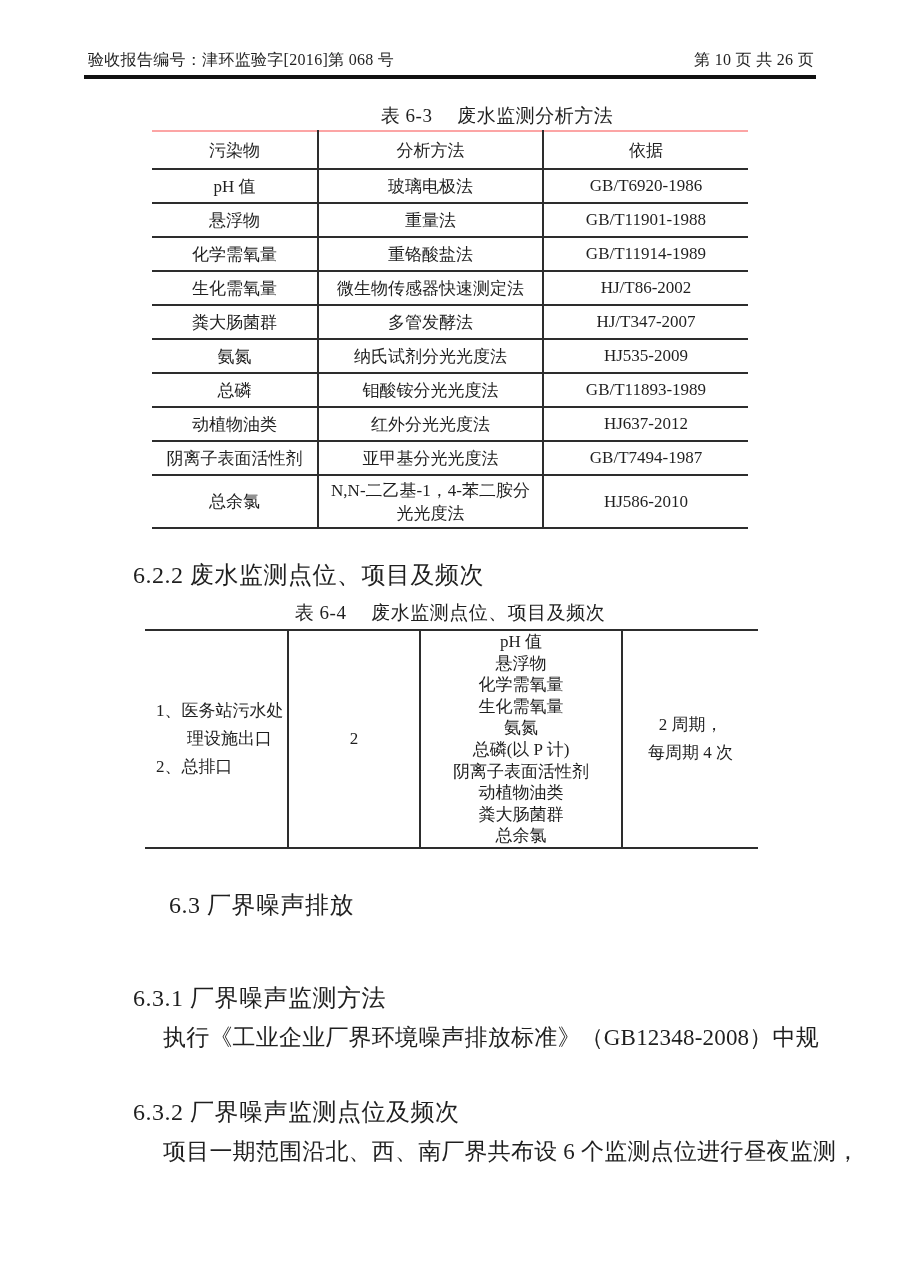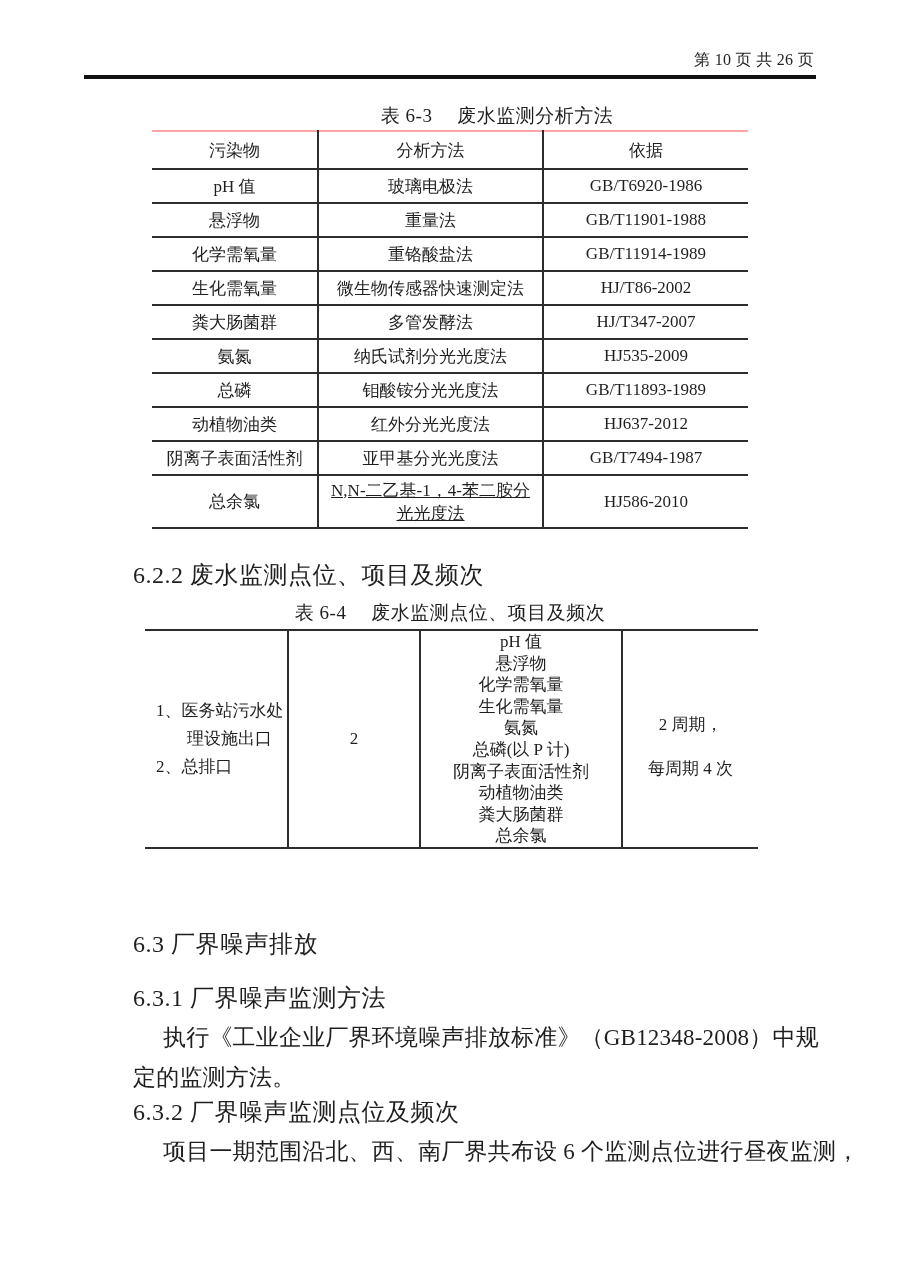--- a/index.html
+++ b/index.html
@@ -20,49 +20,50 @@
   table{border-collapse:collapse;table-layout:fixed;position:absolute;}
   td{text-align:center;vertical-align:middle;font-size:17px;padding:0 3px;overflow:hidden;}
   .t1{left:152px;top:130px;width:596px;}
   .t1 col.c1{width:166px;}.t1 col.c2{width:225px;}.t1 col.c3{width:205px;}
   .t1 td{border-bottom:2px solid #2d2d2d;}
   .t1 tr:first-child td{border-top:2px solid #fca5a5;}
   .t1 td:nth-child(1),.t1 td:nth-child(2){border-right:2px solid #2d2d2d;}
   .t1 tr{height:34px;}
   .t1 tr.head{height:38px;}
   .t1 tr.tall{height:53px;}
-  .t1 .wrapcell{line-height:23px;padding:2px 6px;text-decoration:underline;}
+  .t1 .wrapcell{line-height:23px;padding:2px 6px;}
   .t2{left:145px;top:629px;width:613px;}
   .t2 col.c1{width:143px;}.t2 col.c2{width:132px;}.t2 col.c3{width:202px;}.t2 col.c4{width:136px;}
   .t2 td{border-bottom:2px solid #2d2d2d;}
   .t2 tr:first-child td{border-top:2px solid #2d2d2d;}
   .t2 td:nth-child(1),.t2 td:nth-child(2),.t2 td:nth-child(3){border-right:2px solid #2d2d2d;}
   .t2 tr.head{height:46px;}
   .t2 tr.body{height:217px;}
   .site-cell{text-align:left;padding-left:11px;line-height:28px;}
   .site-line2{margin-left:31px;}
   .factor-line{line-height:21.6px;}
-  .freq-line{line-height:28px;margin-top:16px;}
+  .freq-line{line-height:28px;}
   
   .sec{position:absolute;left:133px;font-size:24px;letter-spacing:.5px;white-space:nowrap;}
   .pline{position:absolute;left:133px;font-size:23px;letter-spacing:.2px;white-space:nowrap;}
   .indent{padding-left:30px;}
   .s622{top:559px;}
-  .s63{top:928px;}
+  .s63{top:889px;margin-left:36px;}
   .s631{top:982px;}
   .p631a{top:1022px;}
   .p631b{top:1062px;}
   .s632{top:1096px;}
   .p632a{top:1136px;}
 </style>
 </head>
 <body>
 
 <div class="page">
 
+  <div class="hdr-left">验收报告编号：津环监验字[2016]第 068 号</div>
   <div class="hdr-right">第 10 页  共 26 页</div>
   <div class="hdr-rule"></div>
 
   <div class="caption cap1">表 6-3　 废水监测分析方法</div>
 
   <table class="t1">
     <colgroup>
         <col class="c1">
         <col class="c2">
         <col class="c3">
@@ -161,17 +162,16 @@
         <div class="freq-line">2 周期，</div>
         <div class="freq-line">每周期 4 次</div>
       </td>
     </tr>
   </tbody>
     </table>
 
   <div class="sec s63">6.3 厂界噪声排放</div>
   <div class="sec s631">6.3.1 厂界噪声监测方法</div>
   <div class="pline p631a indent">执行《工业企业厂界环境噪声排放标准》（GB12348-2008）中规</div>
-  <div class="pline p631b">定的监测方法。</div>
   <div class="sec s632">6.3.2 厂界噪声监测点位及频次</div>
   <div class="pline p632a indent">项目一期范围沿北、西、南厂界共布设 6 个监测点位进行昼夜监测，</div>
 
 </div>
 
 </body></html>

